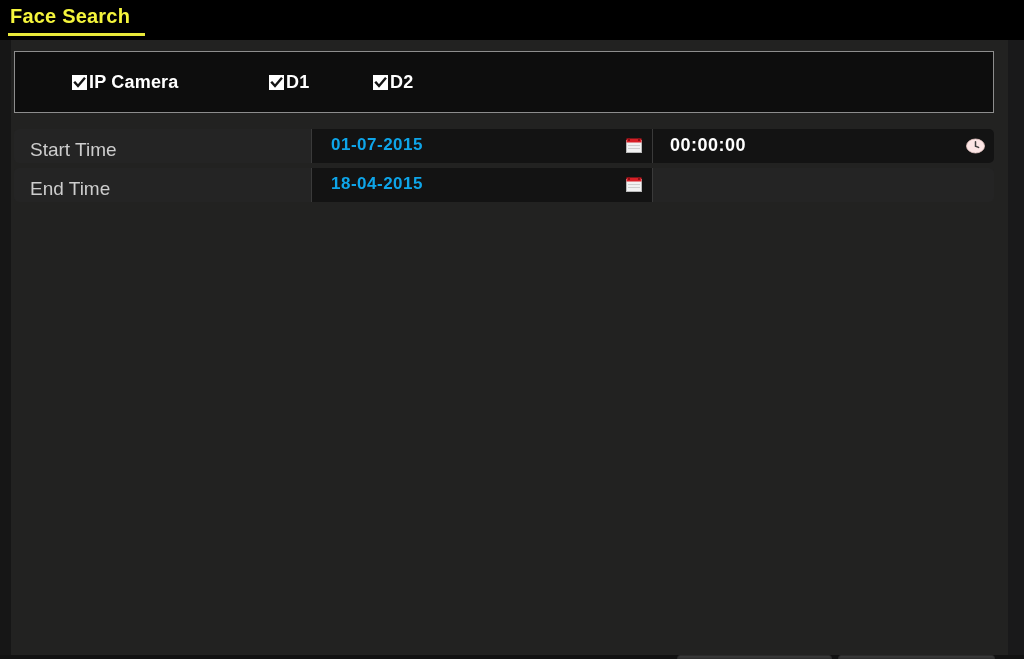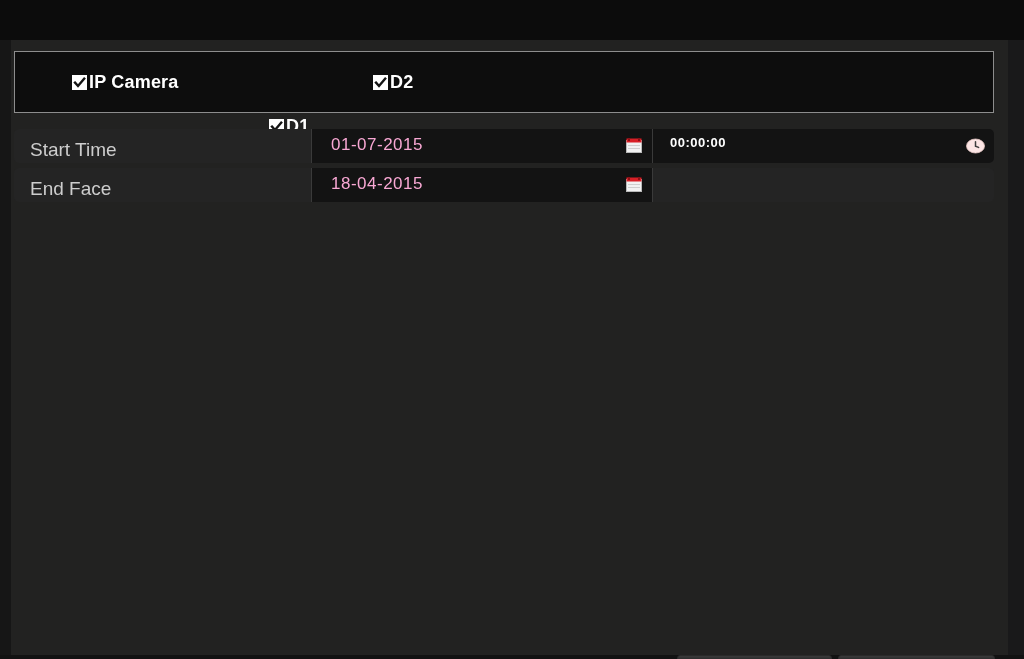--- a/index.html
+++ b/index.html
@@ -90,21 +90,21 @@
   }
   .cam-item {
     position: absolute;
     top: 20px;
     display: flex;
     align-items: center;
     white-space: nowrap;
     padding-left: 39px;
   }
   .cam-item.i0 { left: 18px; }
-  .cam-item.i1 { left: 215px; margin-top: 44px; }
+  .cam-item.i1 { left: 215px; }
   .cam-item.i2 { left: 319px; }
 
   .cbox {
     width: 15px;
     height: 15px;
     background: #ffffff;
     position: relative;
     flex: 0 0 auto;
     margin-right: 2px;
   }
@@ -149,39 +149,39 @@
     height: 34px;
     background: #131313;
     border-left: 1px solid #3a3a3a;
     border-right: 1px solid #3a3a3a;
     box-sizing: border-box;
   }
   .cell-date .val {
     position: absolute;
     left: 19px;
     top: 6px;
-    color: #f9a8d4;
+    color: #0ea5e9;
     font-size: 17px;
-    font-weight: normal;
+    font-weight: bold;
     letter-spacing: 0.5px;
   }
   .cell-time {
     position: absolute;
     left: 639px; top: 0;
     right: 0;
     height: 34px;
     background: #131313;
     box-sizing: border-box;
   }
   .cell-time .val {
     position: absolute;
     left: 17px;
     top: 6px;
     color: #ffffff;
-    font-size: 13px;
+    font-size: 18px;
     font-weight: bold;
     letter-spacing: 0.5px;
   }
 
   .cal-icon {
     position: absolute;
     right: 10px;
     top: 9px;
     width: 16px;
     height: 15px;
@@ -215,20 +215,24 @@
     cursor: pointer;
   }
   .btn.search { left: 677px; top: 615px; width: 155px; }
   .btn.back   { left: 838px; top: 615px; width: 157px; }
 </style>
 </head>
 <body>
 
 <div id="app">
 
+  <div class="titlebar">
+    <div class="title-text">Face Search</div>
+    <div class="title-underline"></div>
+  </div>
 
   <div class="page-body">
     <div class="edge-left"></div>
     <div class="edge-right"></div>
     <div class="edge-bottom"></div>
 
     <div class="camera-panel">
 
       <div class="cam-item i0">
         <span class="cbox">
@@ -281,21 +285,21 @@
         <span class="clock-icon">
           <svg width="19" height="16" viewBox="0 0 19 16">
             <ellipse cx="9.5" cy="8" rx="9" ry="7" fill="#fbe5e4" stroke="#e9c9c7" stroke-width="0.8"></ellipse>
             <path d="M9.5 3.8 L9.5 8.2 L12.6 9.4" stroke="#3d3d3d" stroke-width="1.5" fill="none" stroke-linecap="round"></path>
           </svg>
         </span>
       </div>
     </div>
 
     <div class="time-row r1">
-      <div class="cell-label">End Face</div>
+      <div class="cell-label">End Time</div>
 
       <div class="cell-date">
         <span class="val">18-04-2015</span>
         <span class="cal-icon">
           <svg width="16" height="15" viewBox="0 0 16 15">
             <rect x="0.5" y="2.5" width="15" height="12" fill="#f2f2f2" stroke="#b9b9b9" stroke-width="1"></rect>
             <rect x="0.5" y="0.5" width="15" height="4" fill="#d81f26"></rect>
             <rect x="2" y="0" width="2" height="3" fill="#8d1016"></rect>
             <rect x="12" y="0" width="2" height="3" fill="#8d1016"></rect>
             <rect x="2" y="7" width="12" height="1" fill="#cfcfcf"></rect>

